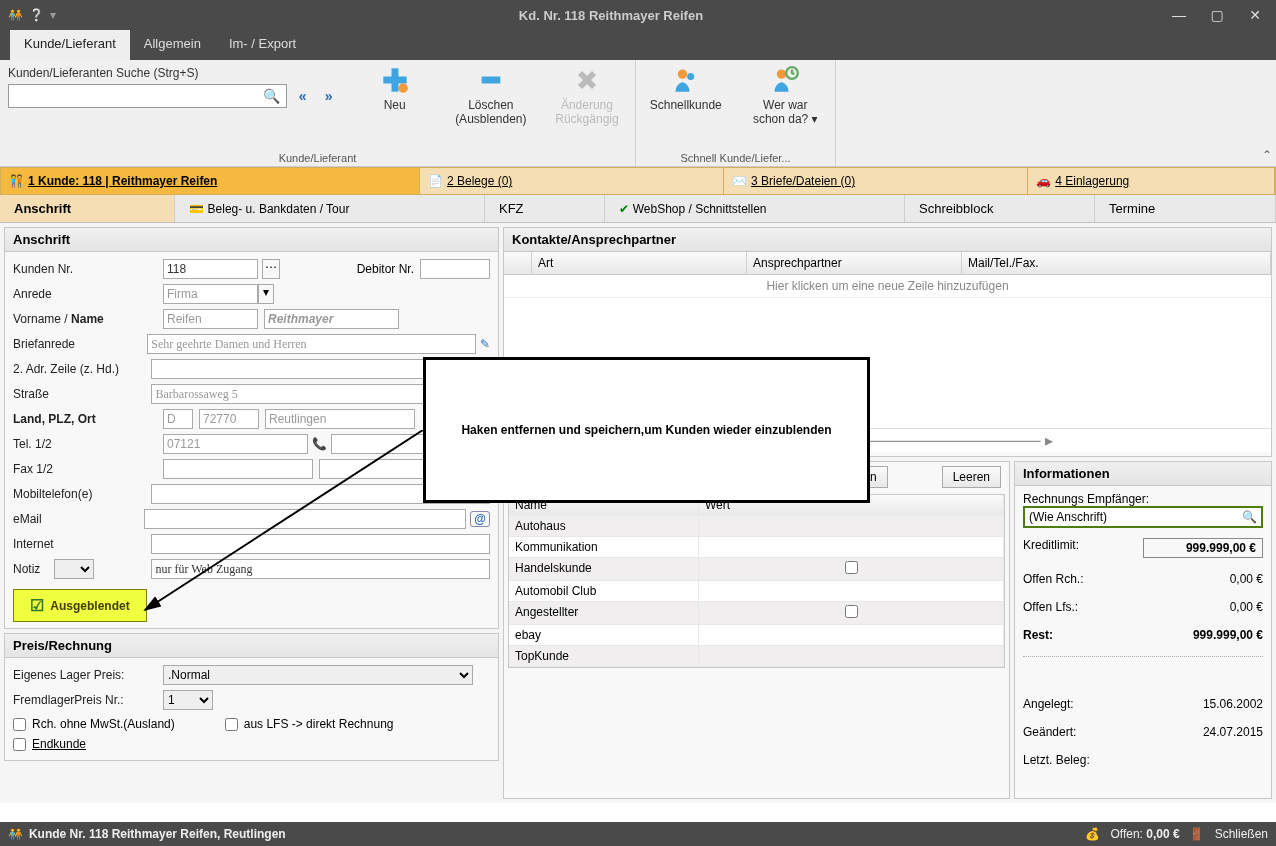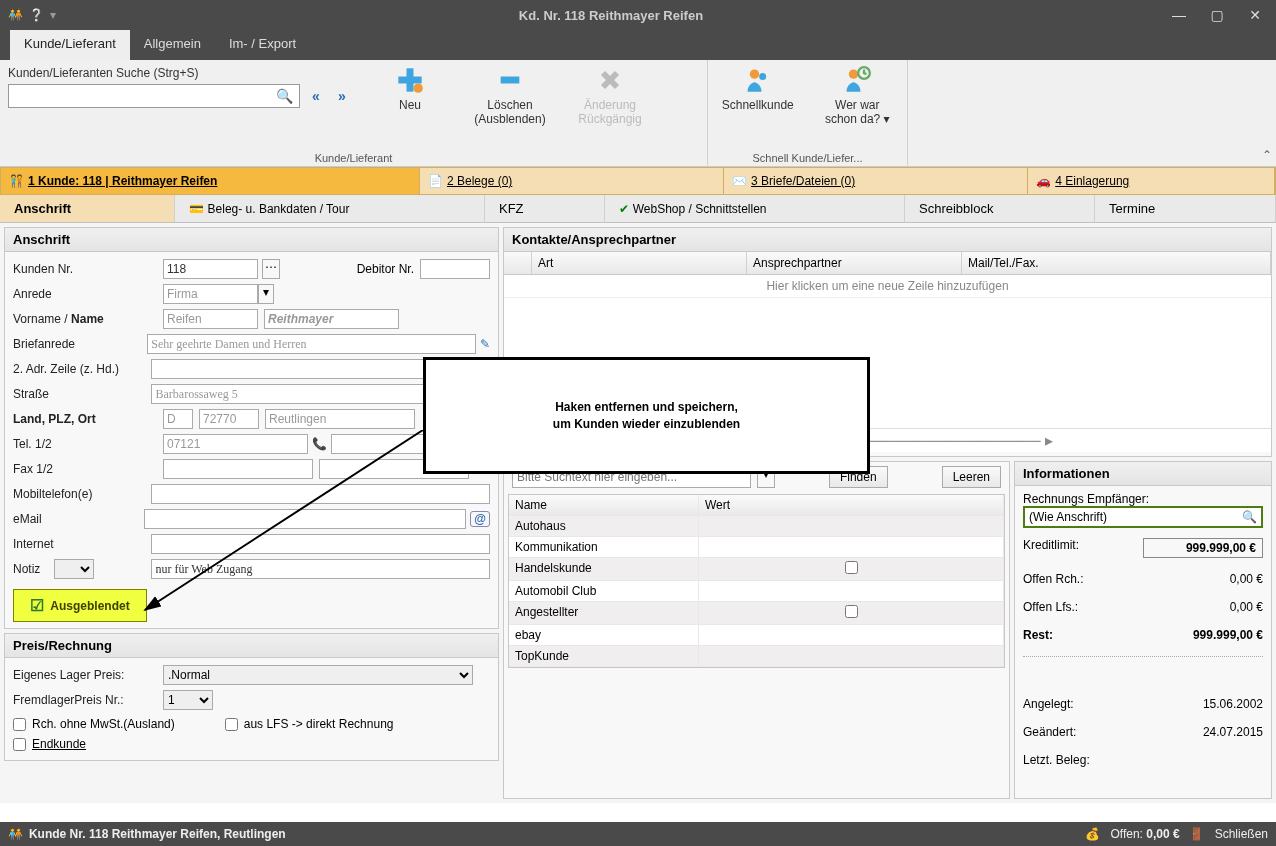--- a/index.html
+++ b/index.html
@@ -87,21 +87,21 @@
 .kv-val { flex: 1; text-align: center; }
 .kv-row.shaded { background: #f0eeee; }
 
 
 .inforow { display: flex; justify-content: space-between; margin: 14px 0; }
 .inforow .v { font-weight: 600; }
 .wie { border: 2px solid #4d7c0f; background: #fff; padding: 2px 4px; display: flex; align-items: center; }
 .limitbox { border: 1px solid #888; padding: 2px 6px; text-align: right; font-weight: 700; width: 120px; margin-left:auto; }
 
 
-.callout { position: absolute; left: 423px; top: 357px; width: 447px; height: 117px; border: 3px solid #000; background: #fff; z-index: 50; display: flex; flex-direction: column; justify-content: center; align-items: center; font-size: 14px; font-weight: 600; text-align:center; line-height: 1.4; }
+.callout { position: absolute; left: 423px; top: 357px; width: 447px; height: 146px; border: 3px solid #000; background: #fff; z-index: 50; display: flex; justify-content: center; align-items: center; font-size: 14px; font-weight: 600; text-align:center; line-height: 1.4; }
 .callout-line { position: absolute; z-index: 49; pointer-events:none; }
 
 
 .statusbar { position: absolute; bottom: 0; left: 0; right: 0; height: 24px; background: #4a4a4a; display: flex; align-items: center; padding: 0 8px; color: #eee; }
 .statusbar .left { flex: 1; font-weight: 600; }
 .statusbar .right { display: flex; align-items: center; gap: 10px; }
 
 select.small { border: 1px solid #aaa; height: 20px; }
 </style>
 </head>
@@ -121,21 +121,21 @@
   </div>
 </div>
 
 <div class="ribbon-tabs">
   <div class="ribbon-tab active">Kunde/Lieferant</div>
   <div class="ribbon-tab">Allgemein</div>
   <div class="ribbon-tab">Im- / Export</div>
 </div>
 
 <div class="ribbon">
-  <div class="ribbon-group" style="width:708px">
+  <div class="ribbon-group" style="width:636px">
     <div class="content-row">
       <div class="ribbon-search">
         <div class="label">Kunden/Lieferanten Suche (Strg+S)</div>
         <div class="search-row">
           <div class="search-box">
             <input type="text" style="">
             <span class="search-icon">🔍</span>
           </div>
           <span class="nav-arrow">«</span>
           <span class="nav-arrow">»</span>

